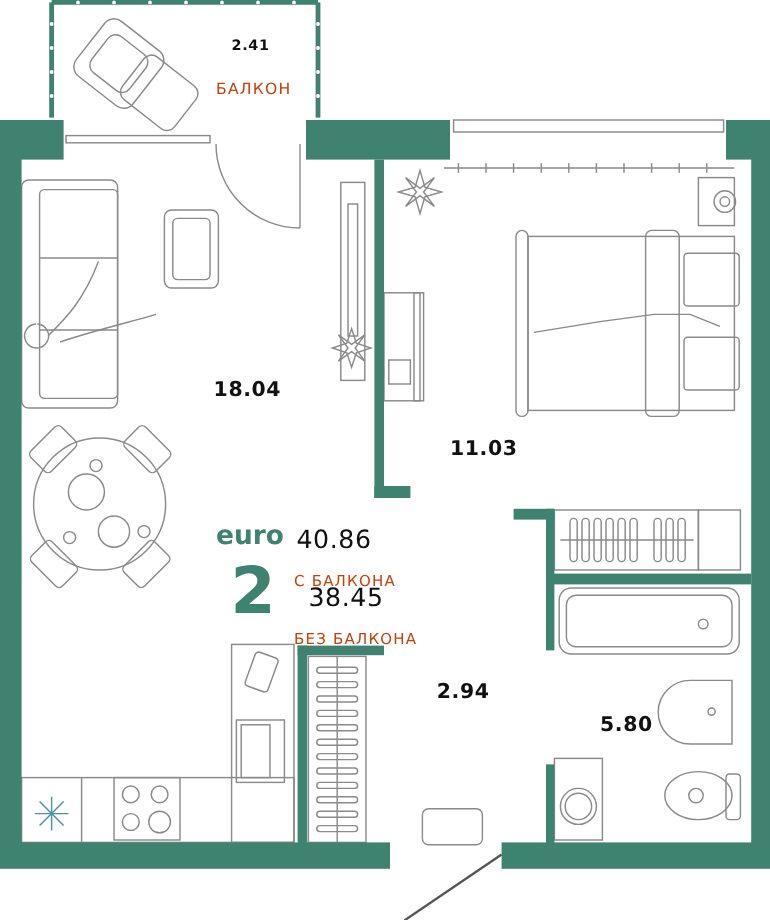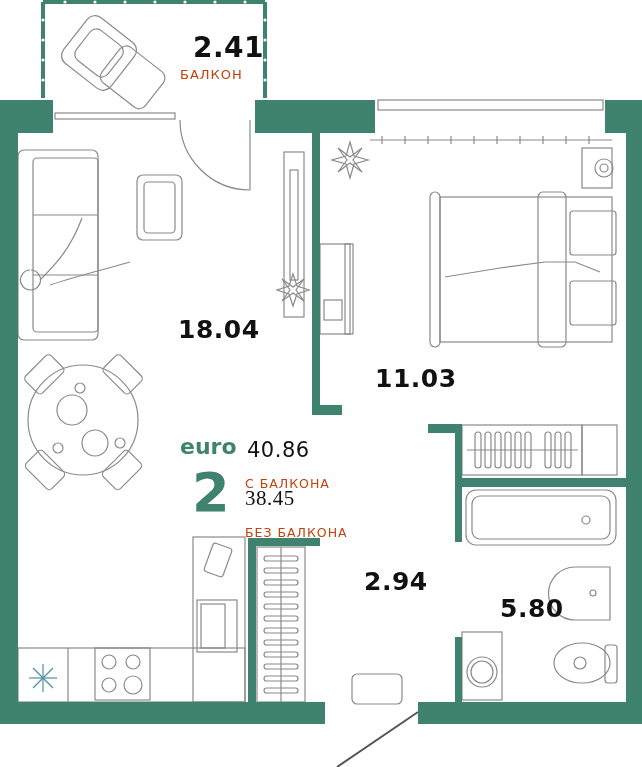--- a/index.html
+++ b/index.html
@@ -1,20 +1,20 @@
 <!DOCTYPE html>
 <html><head>
 <meta charset="utf-8">
 <style>
   html,body{margin:0;padding:0;background:#ffffff;}
   body{width:642px;height:767px;position:relative;overflow:hidden;font-family:"DejaVu Sans","Liberation Sans",sans-serif;}
   .abs{position:absolute;}
   .wall{position:absolute;background:#3f8270;}
   svg.plan{position:absolute;left:0;top:0;}
-  .area{position:absolute;font-weight:bold;color:#111;font-size:25px;letter-spacing:0.5px;}
+  .area{position:absolute;font-weight:bold;color:#111;font-size:17px;letter-spacing:0.5px;}
   .lbl{position:absolute;color:#c2410c;font-size:12.5px;letter-spacing:1px;margin-top:12px;}
 </style>
 </head>
 <body>
 
 <svg class="plan" width="642" height="767" viewBox="0 0 642 767">
   <g fill="none" stroke="#8a8a8a" stroke-width="1.2">
 
     <g stroke="#3f8270" stroke-width="4">
       <line x1="43" y1="2" x2="43" y2="98"></line>
@@ -209,26 +209,26 @@
 <div class="wall" style="left:418px;top:702px;width:224px;height:22px;"></div>
 <div class="wall" style="left:312px;top:133px;width:8px;height:282px;"></div>
 <div class="wall" style="left:312px;top:405px;width:30px;height:10px;"></div>
 <div class="wall" style="left:428px;top:424px;width:34px;height:9px;"></div>
 <div class="wall" style="left:455px;top:424px;width:7px;height:118px;"></div>
 <div class="wall" style="left:455px;top:478px;width:171px;height:9px;"></div>
 <div class="wall" style="left:455px;top:637px;width:7px;height:67px;"></div>
 <div class="wall" style="left:248px;top:538px;width:72px;height:8px;"></div>
 <div class="wall" style="left:248px;top:538px;width:8px;height:166px;"></div>
 
-<div class="area" style="left:193px;top:31px;font-size:28px;">2.41</div>
+<div class="area" style="left:193px;top:31px;font-size:12px;">2.41</div>
 <div class="lbl" style="left:180px;top:55px;font-size:13px;">БАЛКОН</div>
 
 <div class="area" style="left:178px;top:315px;">18.04</div>
 <div class="area" style="left:375px;top:364px;">11.03</div>
 <div class="area" style="left:364px;top:567px;">2.94</div>
 <div class="area" style="left:500px;top:594px;">5.80</div>
 
 <div class="abs" style="left:180px;top:434px;font-size:22px;font-weight:bold;color:#3f8270;">euro</div>
 <div class="abs" style="left:192px;top:463px;font-size:54px;font-weight:bold;color:#3f8270;line-height:60px;">2</div>
 <div class="area" style="left:247px;top:438px;font-weight:normal;font-size:21px;">40.86</div>
 <div class="lbl" style="left:245px;top:464px;">С БАЛКОНА</div>
-<div class="area" style="left:245px;top:486px;font-weight:normal;font-size:21px;font-family:Liberation Serif, serif;">38.45</div>
+<div class="area" style="left:257px;top:486px;font-weight:normal;font-size:21px;">38.45</div>
 <div class="lbl" style="left:245px;top:513px;">БЕЗ БАЛКОНА</div>
 
 </body></html>

